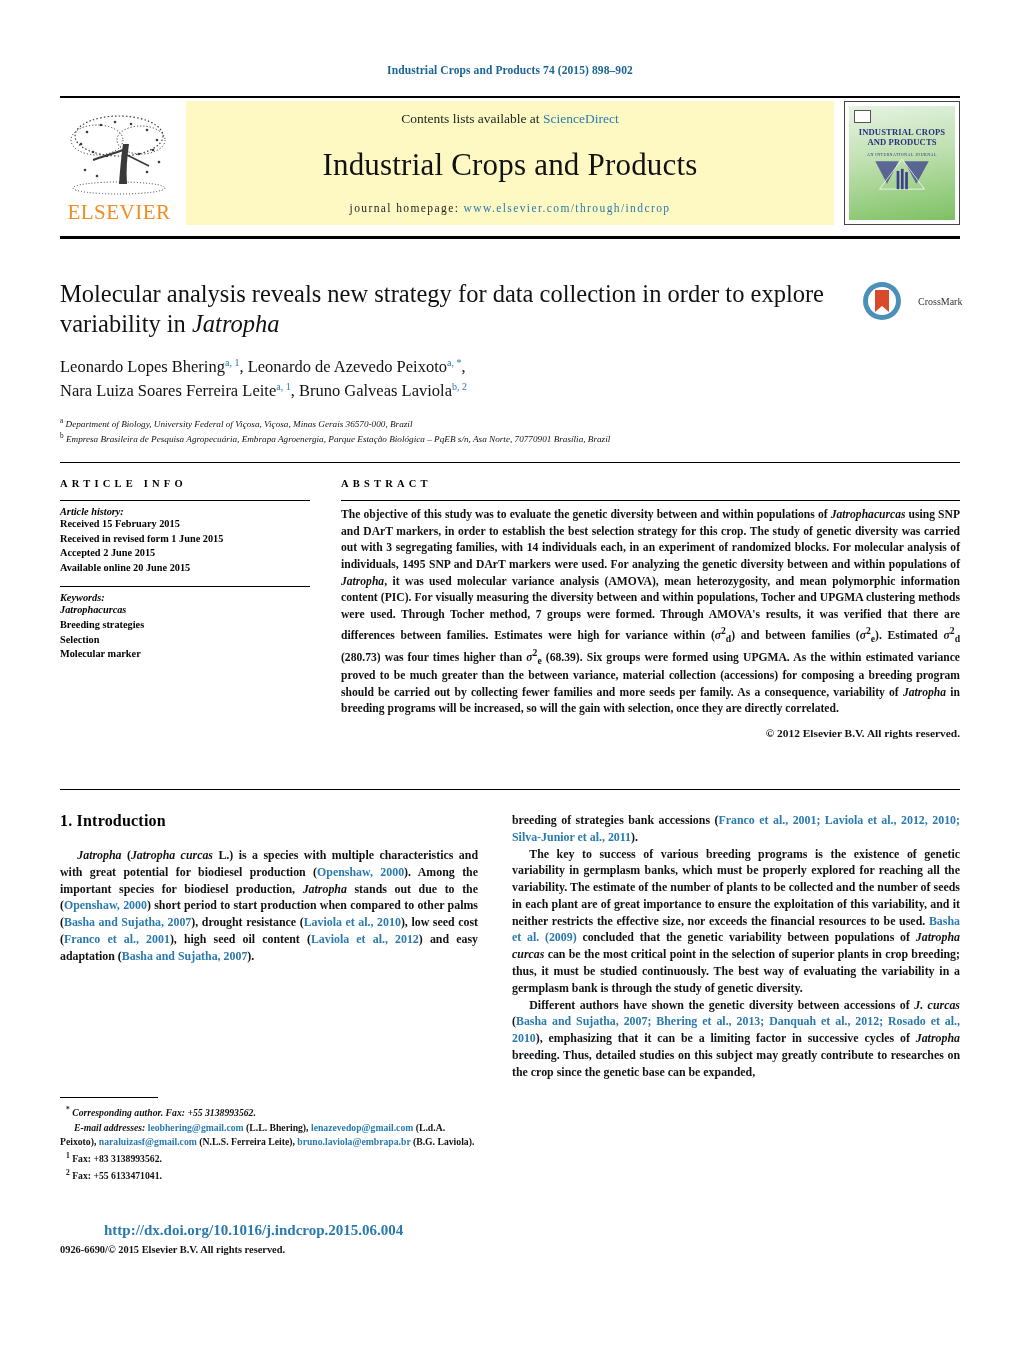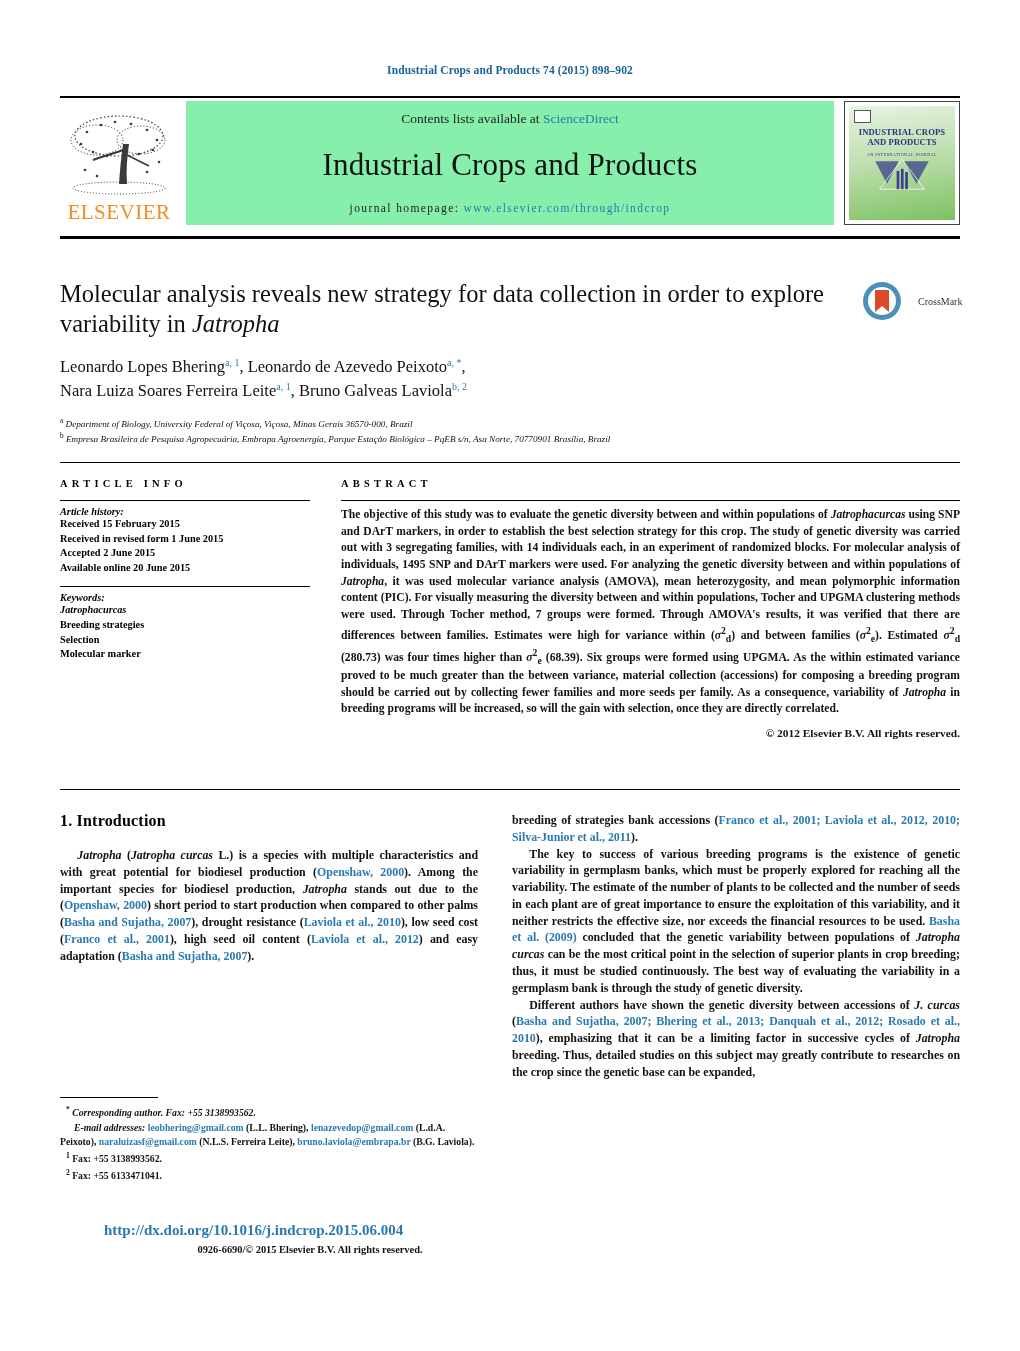--- a/index.html
+++ b/index.html
@@ -38,21 +38,21 @@
     display: flex; flex-direction: column; justify-content: flex-end;
     align-items: center; padding-bottom: 2px;
   }
   .tree-svg { width: 104px; height: 92px; display: block; }
   .elsevier-word {
     font-family: "Liberation Serif", serif;
     font-size: 21px; letter-spacing: .5px;
     color: #f08c20; font-weight: normal; line-height: 1;
   }
   .masthead-center {
-    flex: 1 1 auto; background: #86efac;
+    flex: 1 1 auto; background: #fef9c3;
     margin: 0 10px 0 8px;
     display: flex; flex-direction: column;
     align-items: center; justify-content: space-between;
     padding: 10px 0 11px 0;
   }
   .contents-line { font-size: 13.5px; color: #222; }
   .contents-line a { color: #2a7ab0; text-decoration: none; }
   .journal-title {
     font-size: 31px; letter-spacing: .2px; color: #111;
     font-family: "Liberation Serif", serif;
@@ -154,21 +154,21 @@
   .footnotes { position: absolute; top: 1104px; left: 60px; width: 418px; }
   .fn {
     font-size: 9.7px; line-height: 1.5; font-weight: bold; color: #111;
   }
   .fn .marker { vertical-align: super; font-size: 7.5px; }
   .fn .ital { font-style: italic; }
   .fn-indent { padding-left: 14px; text-indent: -8px; }
 
   .doi-block { position: absolute; top: 1219px; left: 60px; width: 500px; }
   .doi { font-size: 15px; color: #2a7ab0; font-weight: bold; line-height: 1.5; padding-left: 44px; }
-  .issn { font-size: 10.4px; font-weight: bold; line-height: 1.5; color: #111; text-align: center; }
+  .issn { font-size: 10.4px; font-weight: bold; line-height: 1.5; color: #111; }
 </style>
 </head>
 <body>
 
 <div class="page">
 
   <div class="running-head">Industrial Crops and Products 74 (2015) 898–902</div>
 
   <div class="masthead-wrap">
     <div class="rule-thick"></div>
@@ -316,21 +316,21 @@
       <span>(L.L. Bhering),</span>
       <span class="lnk">lenazevedop@gmail.com</span>
       <span>(L.d.A. Peixoto),</span>
       <span class="lnk">naraluizasf@gmail.com</span>
       <span>(N.L.S. Ferreira Leite),</span>
       <span class="lnk">bruno.laviola@embrapa.br</span>
       <span>(B.G. Laviola).</span>
     </div>
     <div class="fn fn-indent">
       <span class="marker">1</span>
-      <span>Fax: +55 3138993562.</span>
+      <span>Fax: +83 3138993562.</span>
     </div>
     <div class="fn fn-indent">
       <span class="marker">2</span>
       <span>Fax: +55 6133471041.</span>
     </div>
   </div>
 
   <div class="doi-block">
     <div class="doi">http://dx.doi.org/10.1016/j.indcrop.2015.06.004</div>
     <div class="issn">0926-6690/© 2015 Elsevier B.V. All rights reserved.</div>

